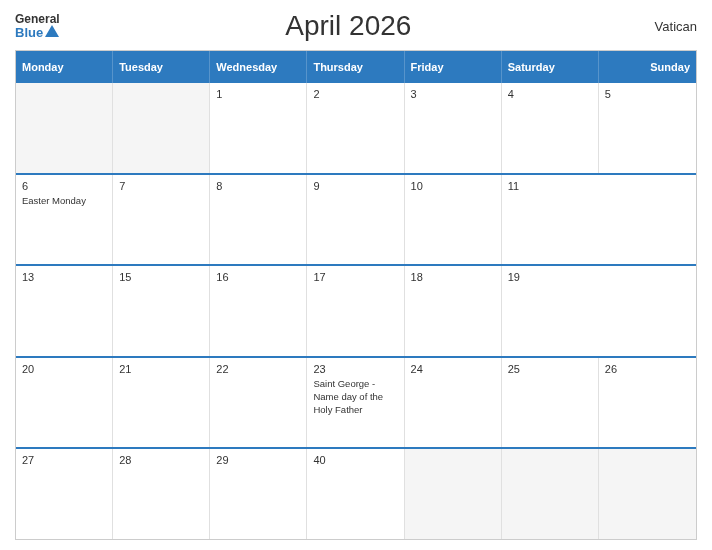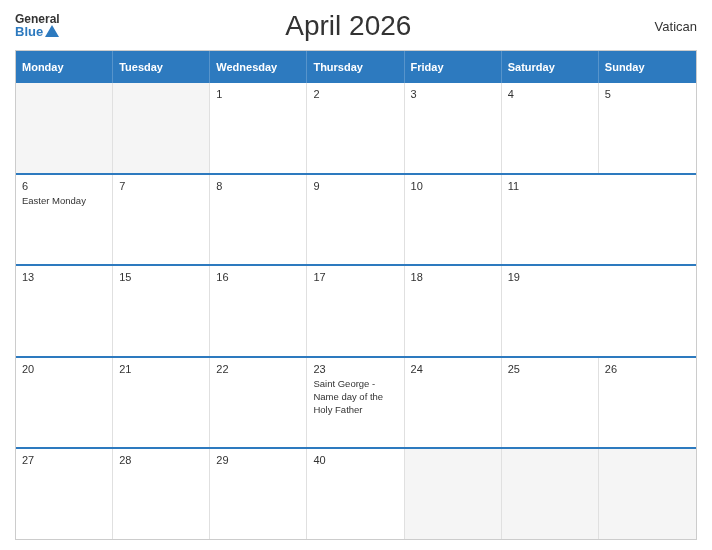--- a/index.html
+++ b/index.html
@@ -74,21 +74,21 @@
       background: #2d7abf;
     }
     .cal-header-cell {
       color: #fff;
       font-size: 11px;
       font-weight: bold;
       padding: 10px 6px;
       text-align: left;
       border-right: 1px solid rgba(255,255,255,0.2);
     }
-    .cal-header-cell:last-child { border-right: none; }
+    .cal-header-cell:last-child { border-right: none; text-align: right; }
     .cal-body {
       flex: 1;
       display: flex;
       flex-direction: column;
     }
     .cal-week {
       display: grid;
       grid-template-columns: repeat(7, 1fr);
       flex: 1;
       border-bottom: 2px solid #2d7abf;
@@ -119,21 +119,21 @@
     }
   </style>
 </head>
 <body>
 
 <div class="page">
   <div class="header">
     <div class="logo">
       <div style="display:flex;flex-direction:column;align-items:flex-start;">
         <span class="logo-text-general">General</span>
-        <div style="display:flex;align-items:flex-start;">
+        <div style="display:flex;align-items:center;">
           <span class="logo-text-blue">Blue</span>
           <div class="logo-triangle"></div>
         </div>
       </div>
     </div>
     <h1 class="title">April 2026</h1>
     <div class="country">Vatican</div>
   </div>
 
   <div class="calendar">

